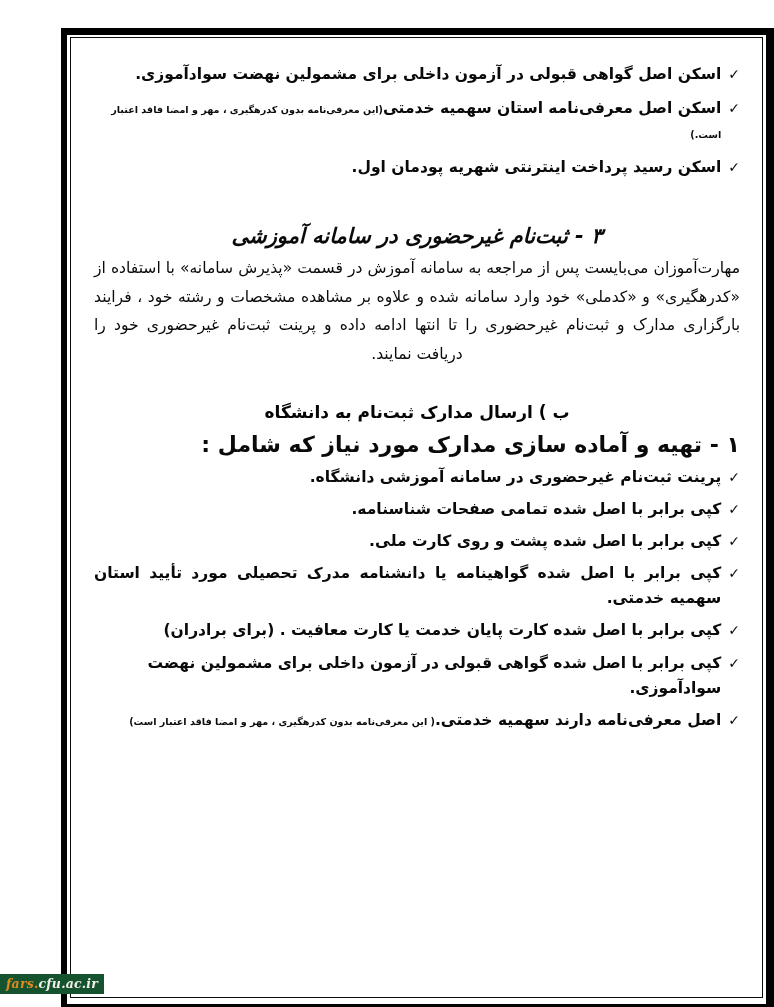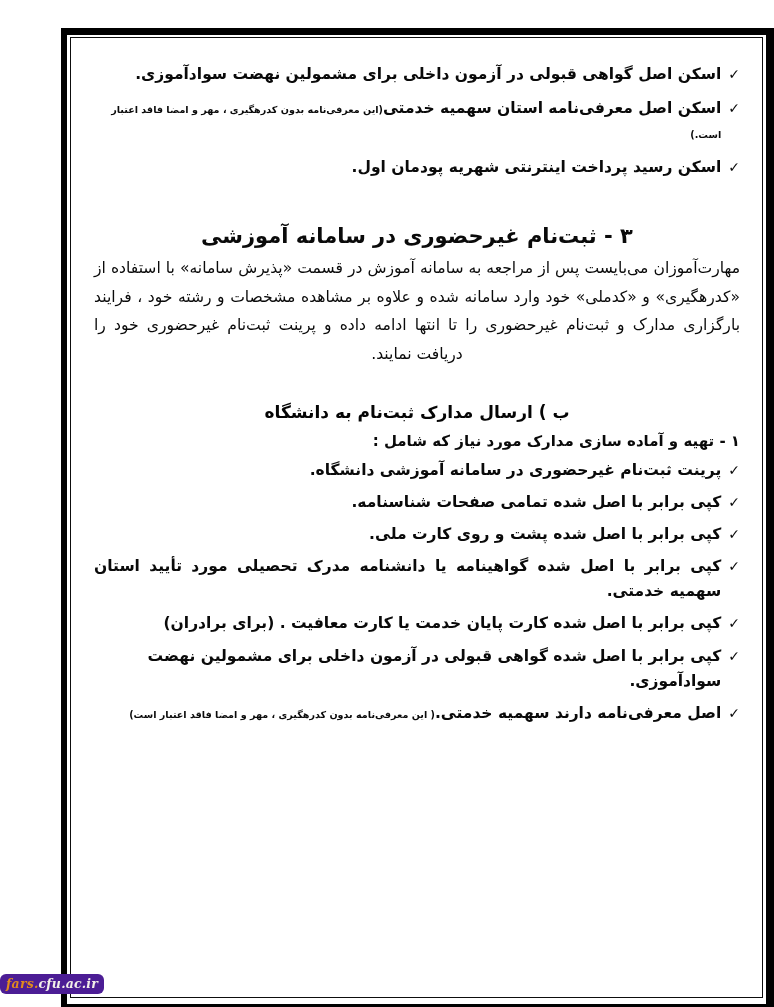--- a/index.html
+++ b/index.html
@@ -138,20 +138,21 @@
   }
 
   
   .section3-heading {
     margin: 44px 0 6px 0;
     text-align: center;
     font-size: 21px;
     font-weight: 700;
     letter-spacing: 0.4px;
     color: #0a0a0a;
+    font-style: italic;
   }
 
   
   .para {
     margin: 0 0 2px 0;
     font-size: 15.6px;
     line-height: 1.82;
     text-align: justify;
     text-align-last: right;
     font-weight: 500;
@@ -182,51 +183,50 @@
   
   .sub-heading {
     margin: 10px 0 6px 0;
     font-size: 15.5px;
     font-weight: 700;
     text-align: right;
   }
 
   .step-heading {
     margin: 6px 0 8px 0;
-    font-size: 15px;
+    font-size: 22px;
     font-weight: 700;
     text-align: right;
     letter-spacing: 0.3px;
   }
 
   
   #bottom-list {
     margin-top: 4px;
     padding-right: 0;
   }
   #bottom-list .check-item {
     margin-bottom: 7px;
   }
 
   
   .watermark {
     position: absolute;
     left: 0;
     bottom: 13px;
-    background: #4c1d95;
+    background: #14532d;
     padding: 2px 6px 3px 6px;
     font-family: "DejaVu Serif", "Liberation Serif", serif;
     font-style: italic;
     font-weight: 700;
     font-size: 12.5px;
     letter-spacing: 0.2px;
     direction: ltr;
     white-space: nowrap;
     z-index: 30;
-    border-radius: 6px;
   }
   .watermark .wm-a { color: #e08a1e; }
   .watermark .wm-b { color: #f2efe9; }
 </style>
 </head>
 <body>
 
 <div id="page">
 
   <div class="scan-edge-top"></div>

